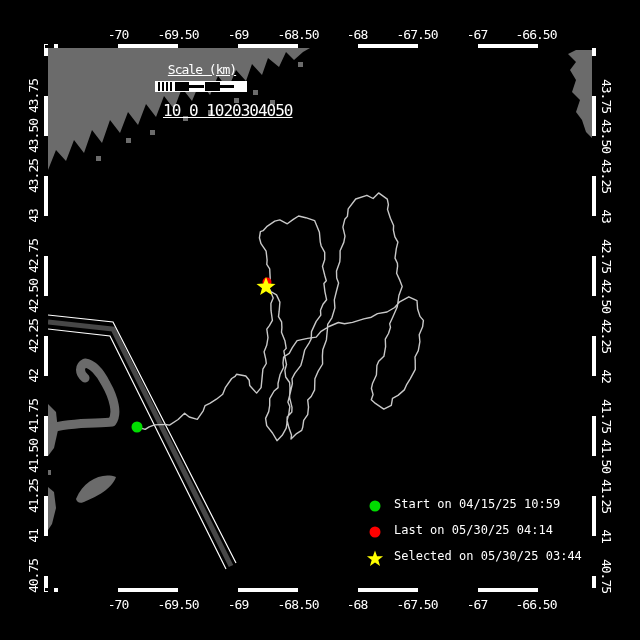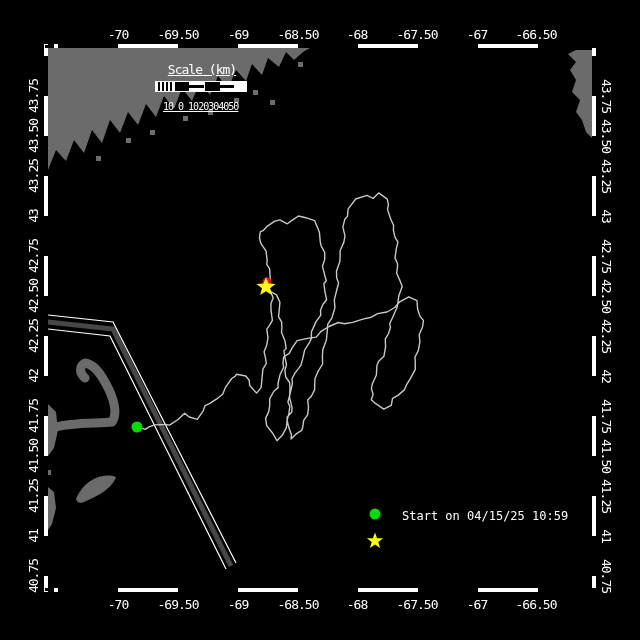--- a/index.html
+++ b/index.html
@@ -30,23 +30,23 @@
   #scalebar .title{font-size:13px;letter-spacing:-1px;text-align:center;width:104px;}
   #scalebar .bar{margin-top:4px;margin-left:5px;width:92px;height:11px;
        border:1px solid #fff;box-sizing:border-box;display:flex;}
   #scalebar .cell{height:100%;}
   #scalebar .hatch{width:18px;
        background:repeating-linear-gradient(90deg,#fff 0 2px,#000 2px 4px);}
   #scalebar .black{width:15px;background:#000;border-left:1px solid #fff;}
   #scalebar .stripe{width:15px;
        background:linear-gradient(180deg,#fff 0 3px,#000 3px 6px,#fff 6px 9px);}
   #scalebar .white{width:12px;background:#fff;}
-  #scalebar .ticks{margin-top:9px;margin-left:13px;font-size:10px;letter-spacing:-1px;}
+  #scalebar .ticks{margin-top:9px;margin-left:13px;font-size:16px;letter-spacing:-1px;}
   #legend{position:absolute;left:366px;top:497px;}
-  #legend .row{display:flex;align-items:flex-end;height:26px;gap:8px;}
+  #legend .row{display:flex;align-items:flex-start;height:26px;}
   #legend .marker{width:18px;height:18px;display:flex;align-items:center;
        justify-content:center;margin-right:10px;}
   #legend .label{color:#fff;font-size:12px;white-space:nowrap;}
 </style>
 </head>
 <body>
 
 <div class="frame-outline"></div>
 <div class="zebra top"></div>
 <div class="zebra bottom"></div>
@@ -142,17 +142,26 @@
       <div class="marker">
         <svg width="18" height="18" viewBox="0 0 18 18">
           <circle cx="9" cy="9" r="5.5" fill="#00dd00"></circle>
         </svg>
       </div>
       <span class="label">Start on 04/15/25 10:59</span>
     </div>
     <div class="row">
       <div class="marker">
         <svg width="18" height="18" viewBox="0 0 18 18">
+          <circle cx="9" cy="9" r="5.5" fill="#ff0000"></circle>
+        </svg>
+      </div>
+      <span class="label">Last on 05/30/25 04:14</span>
+    </div>
+    <div class="row">
+      <div class="marker">
+        <svg width="18" height="18" viewBox="0 0 18 18">
           <polygon points="9.00,1.50 11.06,7.17 17.08,7.37 12.33,11.08 14.00,16.88 9.00,13.50 4.00,16.88 5.67,11.08 0.92,7.37 6.94,7.17" fill="#ffff00"></polygon>
         </svg>
       </div>
+      <span class="label">Selected on 05/30/25 03:44</span>
     </div>
   </div>
 
 </body></html>

